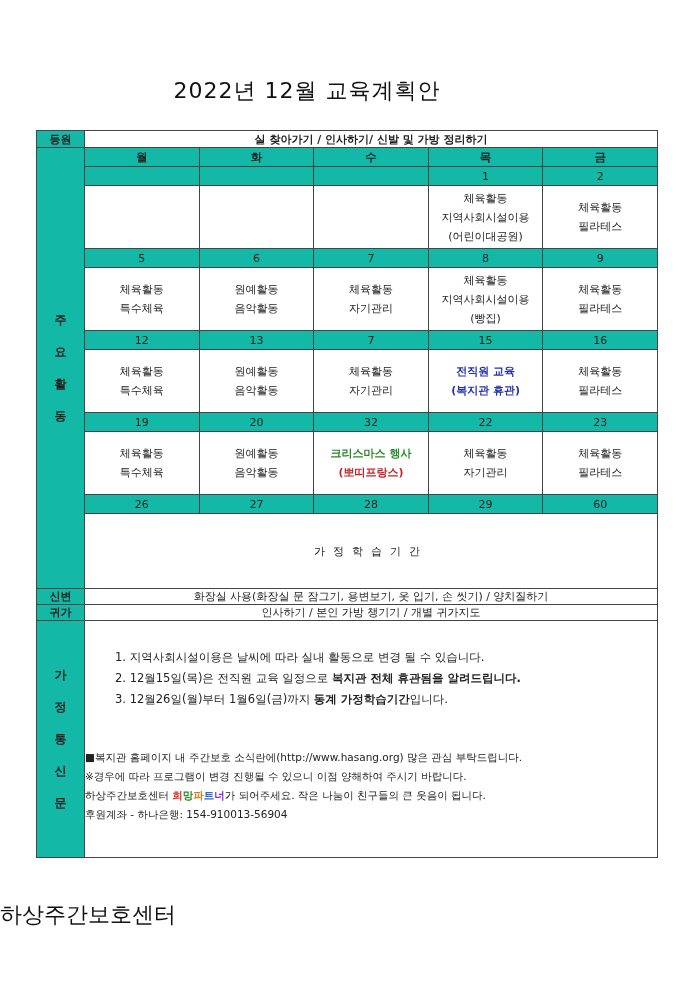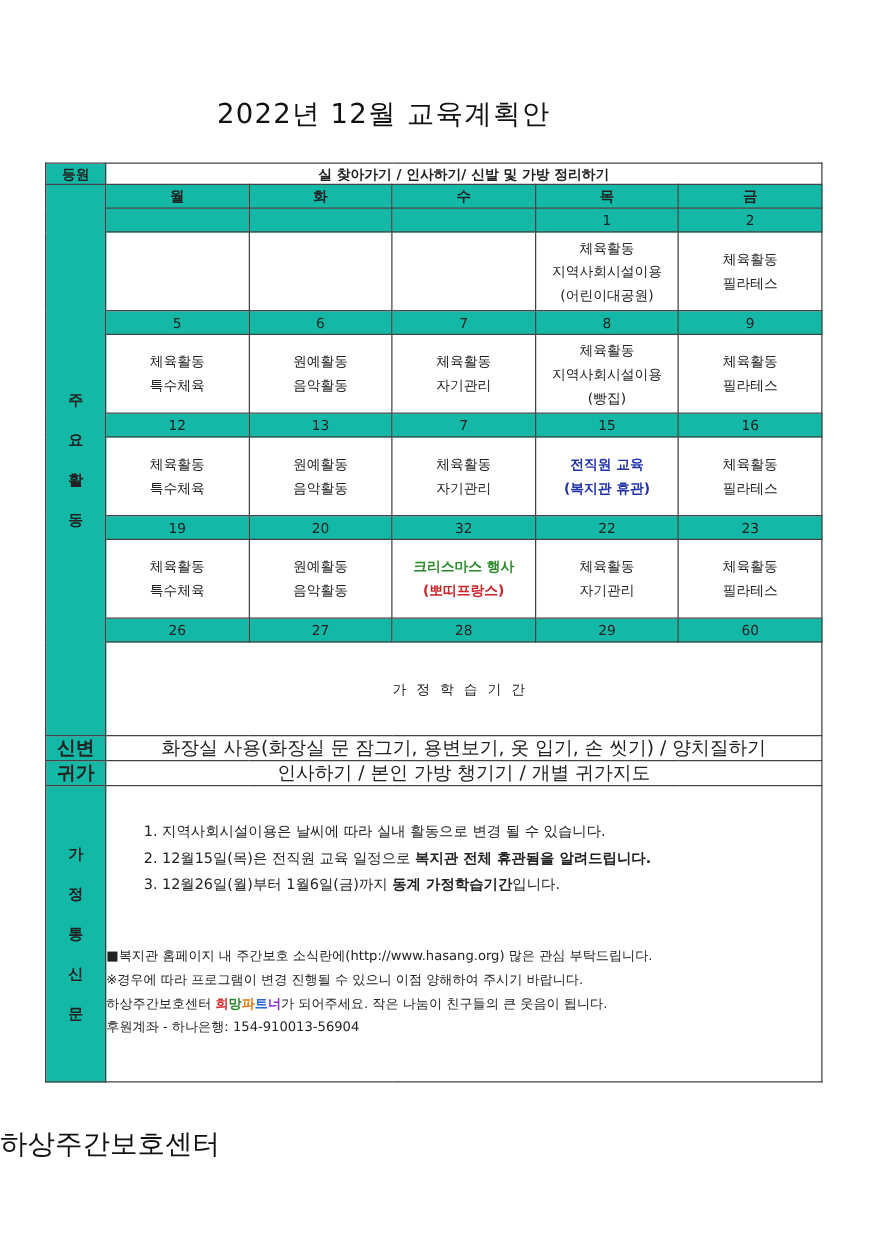--- a/index.html
+++ b/index.html
@@ -13,21 +13,21 @@
   .topline { font-size: 11px; height: 16px; }
   .dayhead { height: 18px; }
   .datecell { height: 18px; }
   .act { height: 62px; line-height: 19px; }
   .act.short { height: 62px; }
   .vlabel { font-weight: bold; font-size: 12px; line-height: 32px; }
   .blue { color: #2233aa; font-weight: bold; }
   .green { color: #2a8a2a; font-weight: bold; }
   .red { color: #c8242a; font-weight: bold; }
   .home { height: 74px; font-size: 11px; letter-spacing: 8px; }
-  .rowtext { height: 15px; font-size: 15px; }
+  .rowtext { height: 15px; font-size: 11px; }
   .news { text-align: left !important; vertical-align: top !important; height: 236px; font-size: 11.5px; }
   .news .center { text-align: left; font-size: 10.5px; line-height: 19px; margin-top: 38px; }
   b.hl { font-weight: bold; }
   .c1 { color: #d42a2a; font-weight: bold; }
   .c2 { color: #2a8a2a; font-weight: bold; }
   .c3 { color: #e07a10; font-weight: bold; }
   .c4 { color: #2a6ad4; font-weight: bold; }
   .c5 { color: #8a2ad4; font-weight: bold; }
 </style>
 </head>

